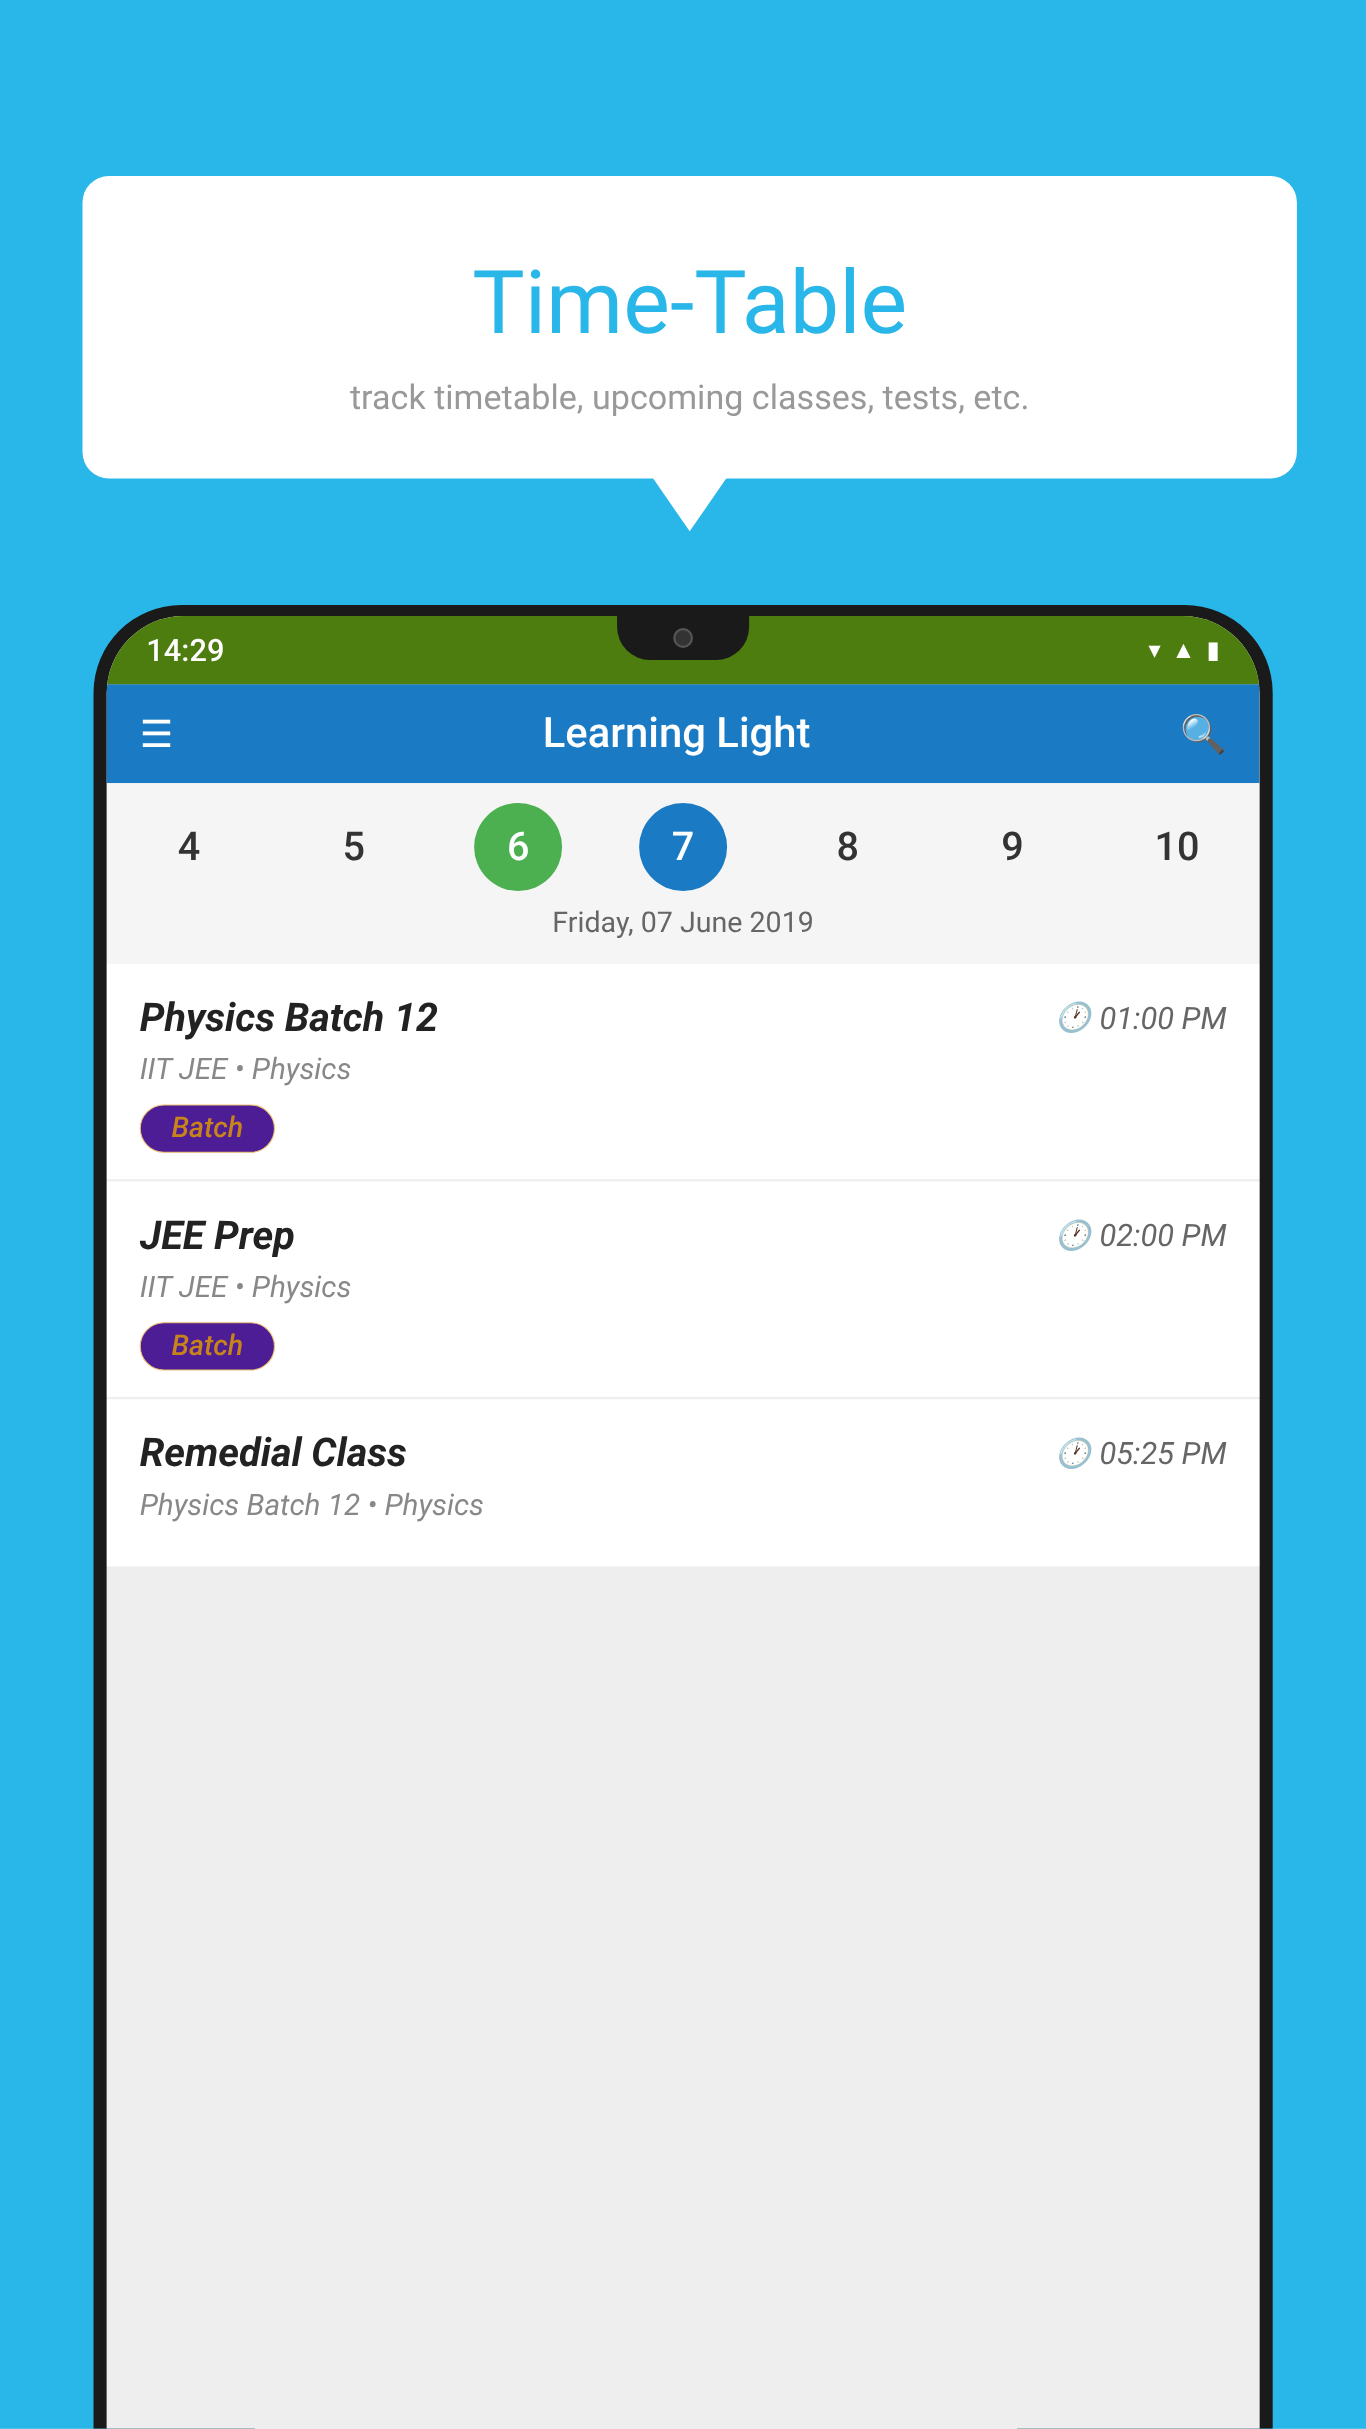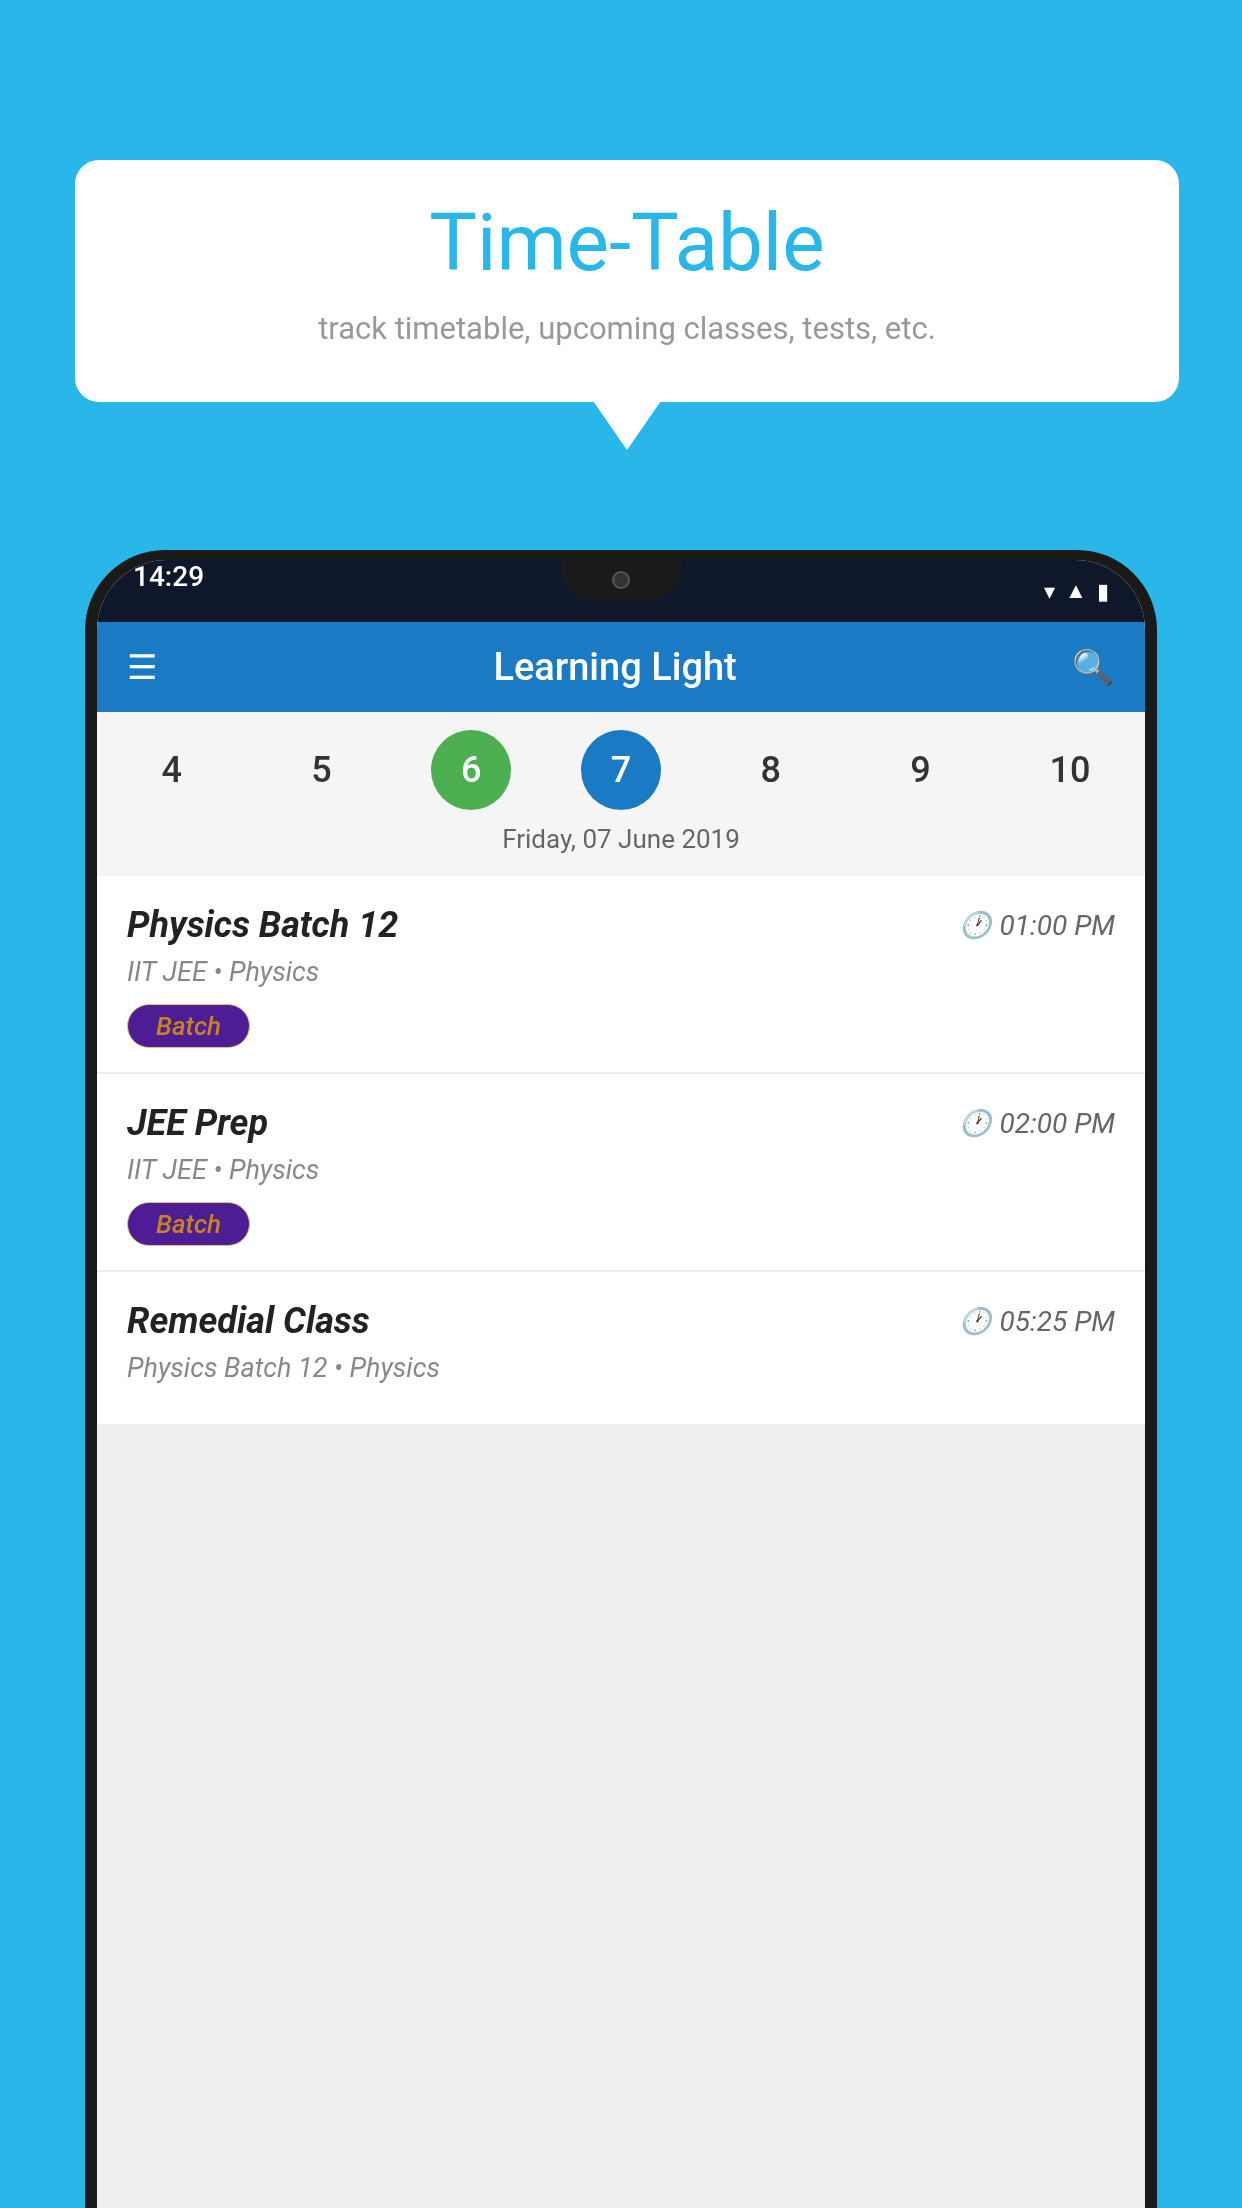--- a/index.html
+++ b/index.html
@@ -14,21 +14,21 @@
     }
 
     
     .speech-bubble {
       position: absolute;
       top: 160px;
       left: 75px;
       right: 63px;
       background: white;
       border-radius: 24px;
-      padding: 36px 40px 55px;
+      padding: 69px 40px 55px;
       text-align: center;
     }
     .speech-bubble::after {
       content: '';
       position: absolute;
       bottom: -48px;
       left: 50%;
       transform: translateX(-50%);
       width: 0;
       height: 0;
@@ -68,22 +68,23 @@
       right: 12px;
       bottom: 0;
       background: white;
       border-radius: 70px 70px 0 0;
       overflow: hidden;
     }
 
     
     .status-bar {
       height: 62px;
-      background: #0f172a;
-      display: flex;
+      background: #4d7c0f;
+      display: flex;
+      align-items: center;
       justify-content: space-between;
       padding: 0 36px;
       position: relative;
     }
     .status-time {
       color: white;
       font-size: 28px;
       font-weight: 500;
     }
     .status-icons {

